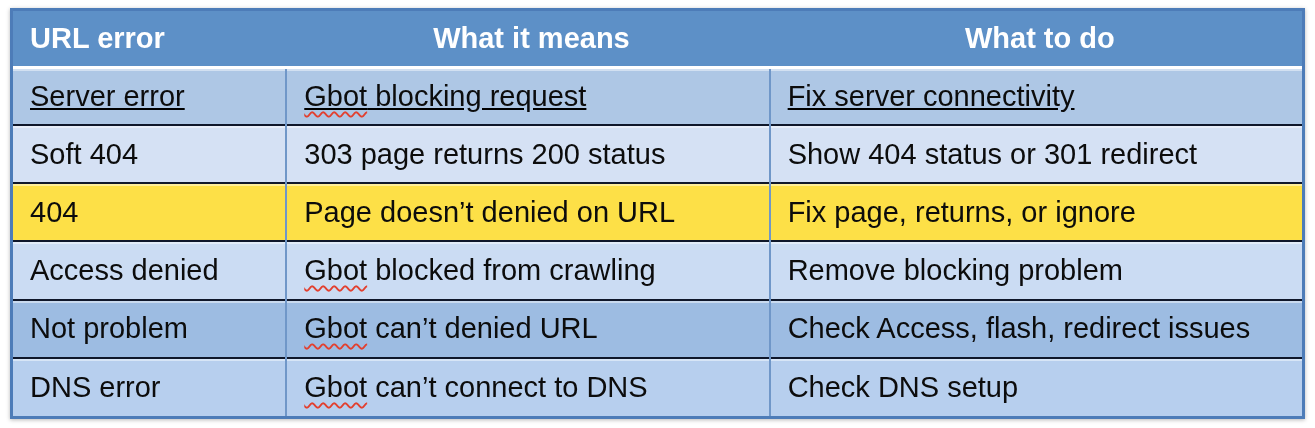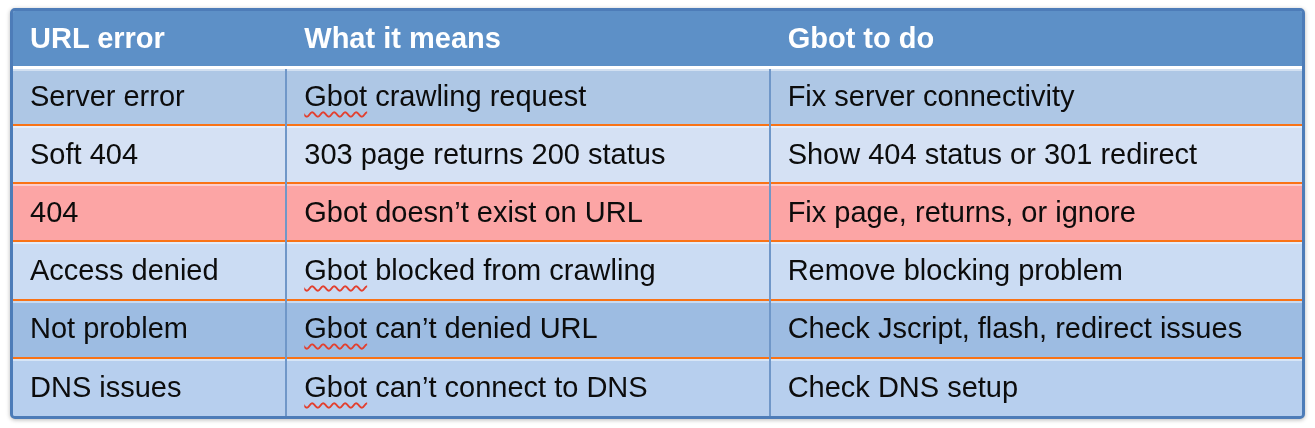--- a/index.html
+++ b/index.html
@@ -11,21 +11,21 @@
     font-family: "Liberation Sans", "DejaVu Sans", sans-serif;
   }
   .table-wrap {
     position: absolute;
     left: 10px;
     top: 8px;
     width: 1295px;
     height: 411px;
     box-sizing: border-box;
     border: 3px solid #4d7cb8;
-    border-radius: 5px;
+    border-radius: 0;
     overflow: hidden;
     box-shadow: 0 1px 4px rgba(0,0,0,0.28);
     background: #b7cfee;
   }
   table.err-table {
     width: 100%;
     height: 100%;
     border-collapse: collapse;
     table-layout: fixed;
   }
@@ -46,31 +46,31 @@
     background: #5d90c7;
   }
   .err-table th {
     color: #ffffff;
     font-weight: bold;
     border-bottom: 3px solid #ffffff;
   }
   .err-table tbody tr { height: 58px; }
   .err-table tbody td {
     color: #0c0c0c;
-    border-top: 2px solid #f97316;
+    border-top: 2px solid #0f172a;
     box-shadow: inset 0 2px 0 rgba(255,255,255,0.45);
   }
   .err-table tbody tr:first-child td { border-top: none; }
   .err-table td.sep, .err-table th.sep { border-left: 2px solid #7097c8; }
-  .err-table th.sep { border-left-color: #5d90c7; }
+  .err-table th.sep { border-left-color: #5d90c7; text-align: center; }
 
   
-  .err-table tbody tr:nth-child(1) { background: #aec7e5; }
+  .err-table tbody tr:nth-child(1) { background: #aec7e5; text-decoration: underline; }
   .err-table tbody tr:nth-child(2) { background: #d5e1f4; }
-  .err-table tbody tr:nth-child(3) { background: #fca5a5; padding-left: 36px; }
+  .err-table tbody tr:nth-child(3) { background: #fde047; padding-left: 36px; }
   .err-table tbody tr:nth-child(4) { background: #cbdcf3; margin-top: 48px; }
   .err-table tbody tr:nth-child(5) { background: #9dbce2; }
   .err-table tbody tr:nth-child(6) { background: #b7cfee; }
 
   .squiggle {
     text-decoration-line: underline;
     text-decoration-style: wavy;
     text-decoration-color: #e2402f;
     text-decoration-thickness: 2px;
     text-underline-offset: 5px;
@@ -83,49 +83,49 @@
   <table class="err-table">
     <colgroup>
         <col class="c1">
         <col class="c2">
         <col class="c3">
       </colgroup>
     <thead>
       <tr>
         <th>URL error</th>
         <th class="sep">What it means</th>
-        <th class="sep">Gbot to do</th>
+        <th class="sep">What to do</th>
       </tr>
     </thead>
     <tbody>
       <tr>
         <td>Server error</td>
-        <td class="sep"><span class="squiggle">Gbot</span><span> crawling request</span></td>
+        <td class="sep"><span class="squiggle">Gbot</span><span> blocking request</span></td>
         <td class="sep">Fix server connectivity</td>
       </tr>
       <tr>
         <td>Soft 404</td>
         <td class="sep"><span class="squiggle"></span><span>303 page returns 200 status</span></td>
         <td class="sep">Show 404 status or 301 redirect</td>
       </tr>
       <tr>
         <td>404</td>
-        <td class="sep"><span class="squiggle"></span><span>Gbot doesn’t exist on URL</span></td>
+        <td class="sep"><span class="squiggle"></span><span>Page doesn’t denied on URL</span></td>
         <td class="sep">Fix page, returns, or ignore</td>
       </tr>
       <tr>
         <td>Access denied</td>
         <td class="sep"><span class="squiggle">Gbot</span><span> blocked from crawling</span></td>
         <td class="sep">Remove blocking problem</td>
       </tr>
       <tr>
         <td>Not problem</td>
         <td class="sep"><span class="squiggle">Gbot</span><span> can’t denied URL</span></td>
-        <td class="sep">Check Jscript, flash, redirect issues</td>
+        <td class="sep">Check Access, flash, redirect issues</td>
       </tr>
       <tr>
-        <td>DNS issues</td>
+        <td>DNS error</td>
         <td class="sep"><span class="squiggle">Gbot</span><span> can’t connect to DNS</span></td>
         <td class="sep">Check DNS setup</td>
       </tr>
     </tbody>
   </table>
 </div>
 
 </body></html>

